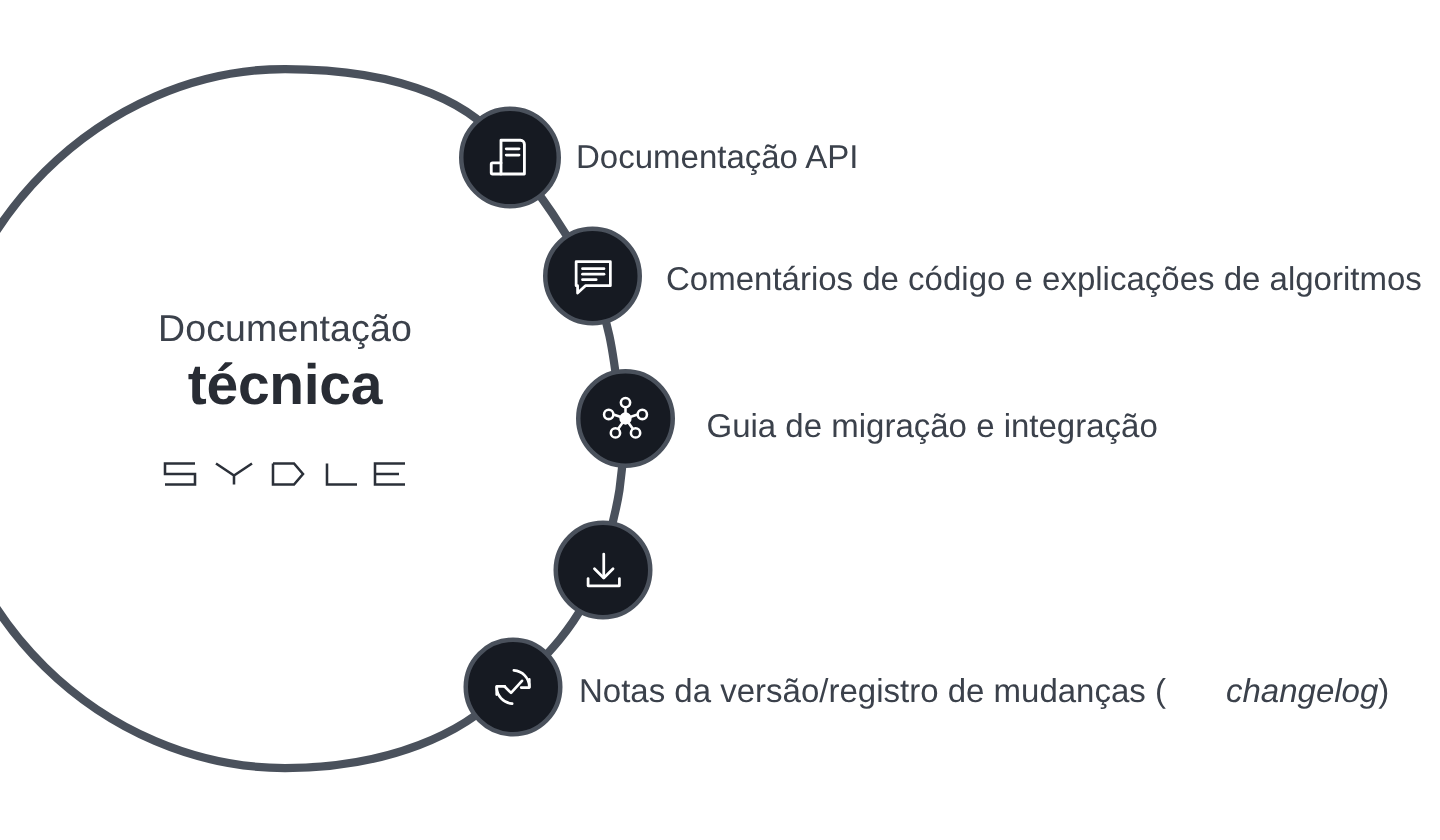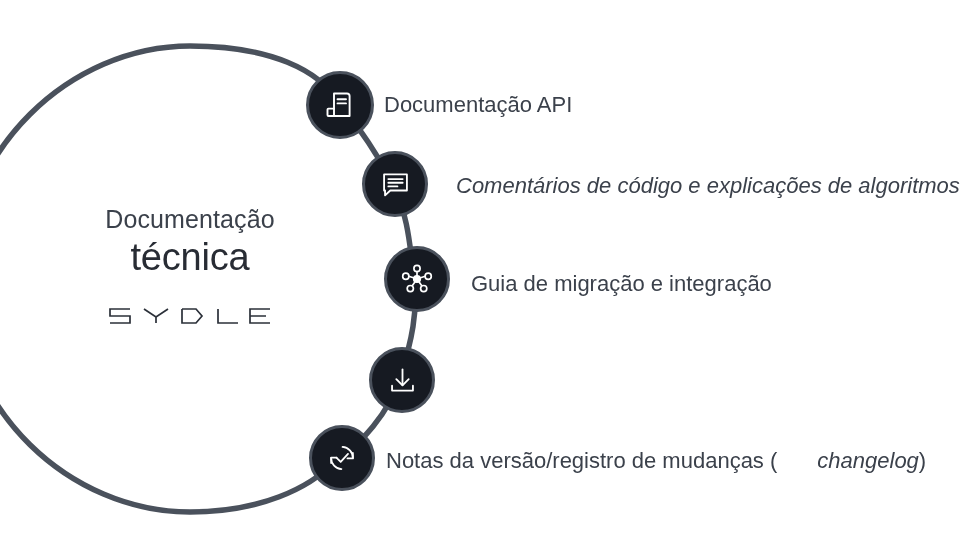--- a/index.html
+++ b/index.html
@@ -38,21 +38,21 @@
     font-size: 25px;
     line-height: 1.18;
     color: #3b414b;
     font-weight: 400;
     letter-spacing: 0.1px;
   }
   .center-title-bold {
     font-size: 38px;
     line-height: 1.15;
     color: #282c34;
-    font-weight: 400;
+    font-weight: 700;
     letter-spacing: -0.2px;
     margin-top: 1px;
   }
   .brand-logo {
     margin-top: 26px;
     display: flex;
     justify-content: center;
     align-items: center;
   }
 
@@ -142,21 +142,21 @@
   <div class="node" style="left:362px; top:151px; width:66px; height:66px;">
     <svg width="29" height="29" viewBox="0 0 30 30">
       <g fill="none" stroke="#ffffff" stroke-width="1.9" stroke-linejoin="round" stroke-linecap="round">
         <path d="M 3.2 4.6 L 26.8 4.6 L 26.8 21.2 L 9.6 21.2 L 4.2 26.2 L 4.2 21.2 L 3.2 21.2 Z"></path>
         <path d="M 7.6 9.4 L 22.4 9.4"></path>
         <path d="M 7.6 13.2 L 22.4 13.2"></path>
         <path d="M 7.6 17 L 17 17"></path>
       </g>
     </svg>
   </div>
-  <div class="node-label" style="left:456px; top:172px;font-style:italic;">Comentários de código e explicações de algoritmos</div>
+  <div class="node-label" style="left:444px; top:172px;">Comentários de código e explicações de algoritmos</div>
 
   <div class="node" style="left:384px; top:246px; width:66px; height:66px;">
     <svg width="32" height="32" viewBox="0 0 32 32">
       <g stroke="#ffffff" stroke-width="1.7" fill="none" stroke-linecap="round">
 
         <line x1="16" y1="16" x2="16" y2="6.5"></line>
         <line x1="16" y1="16" x2="6.4" y2="12.8"></line>
         <line x1="16" y1="16" x2="25.6" y2="12.8"></line>
         <line x1="16" y1="16" x2="10.2" y2="24.2"></line>
         <line x1="16" y1="16" x2="21.8" y2="24.2"></line>

